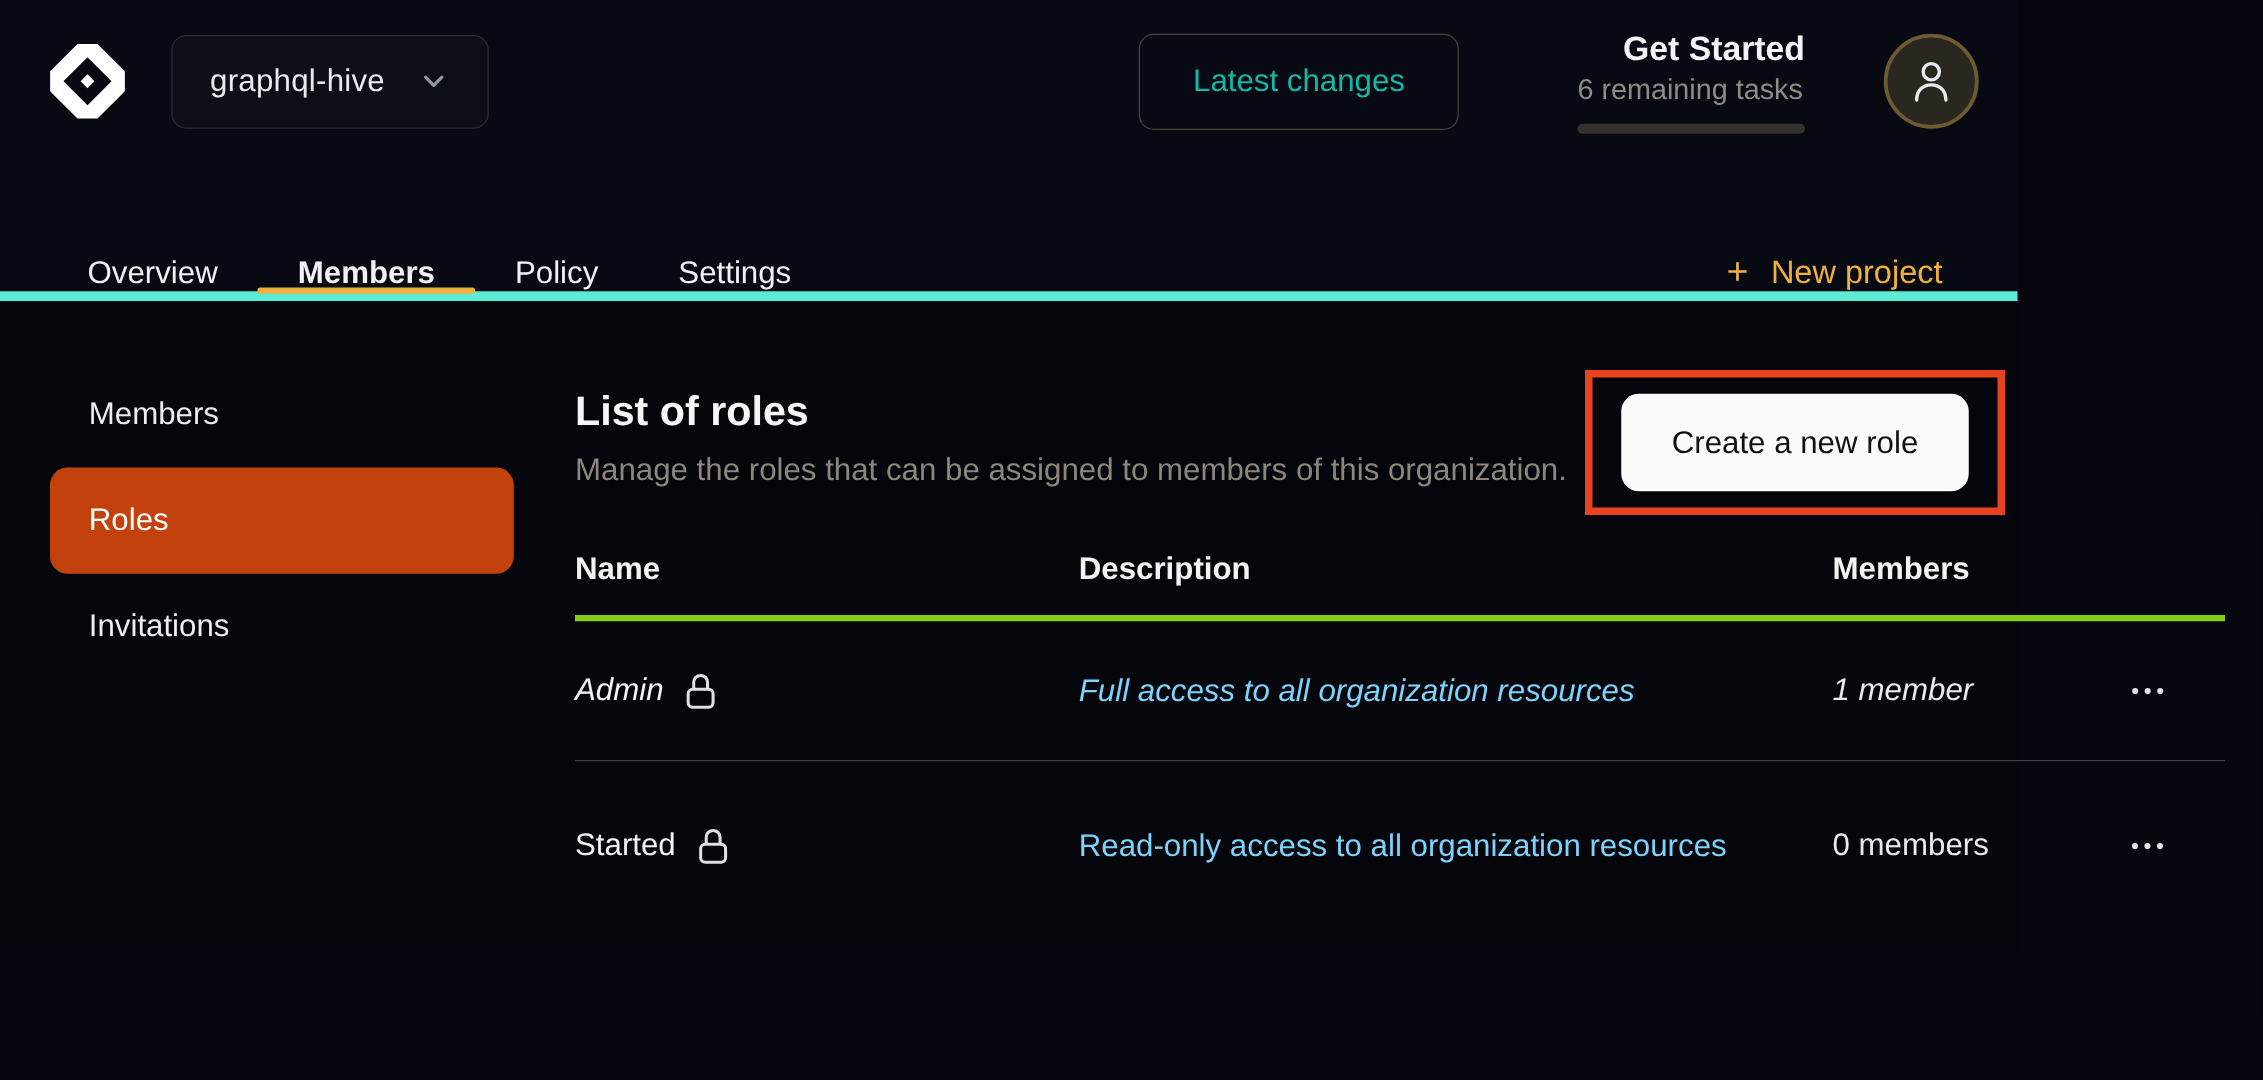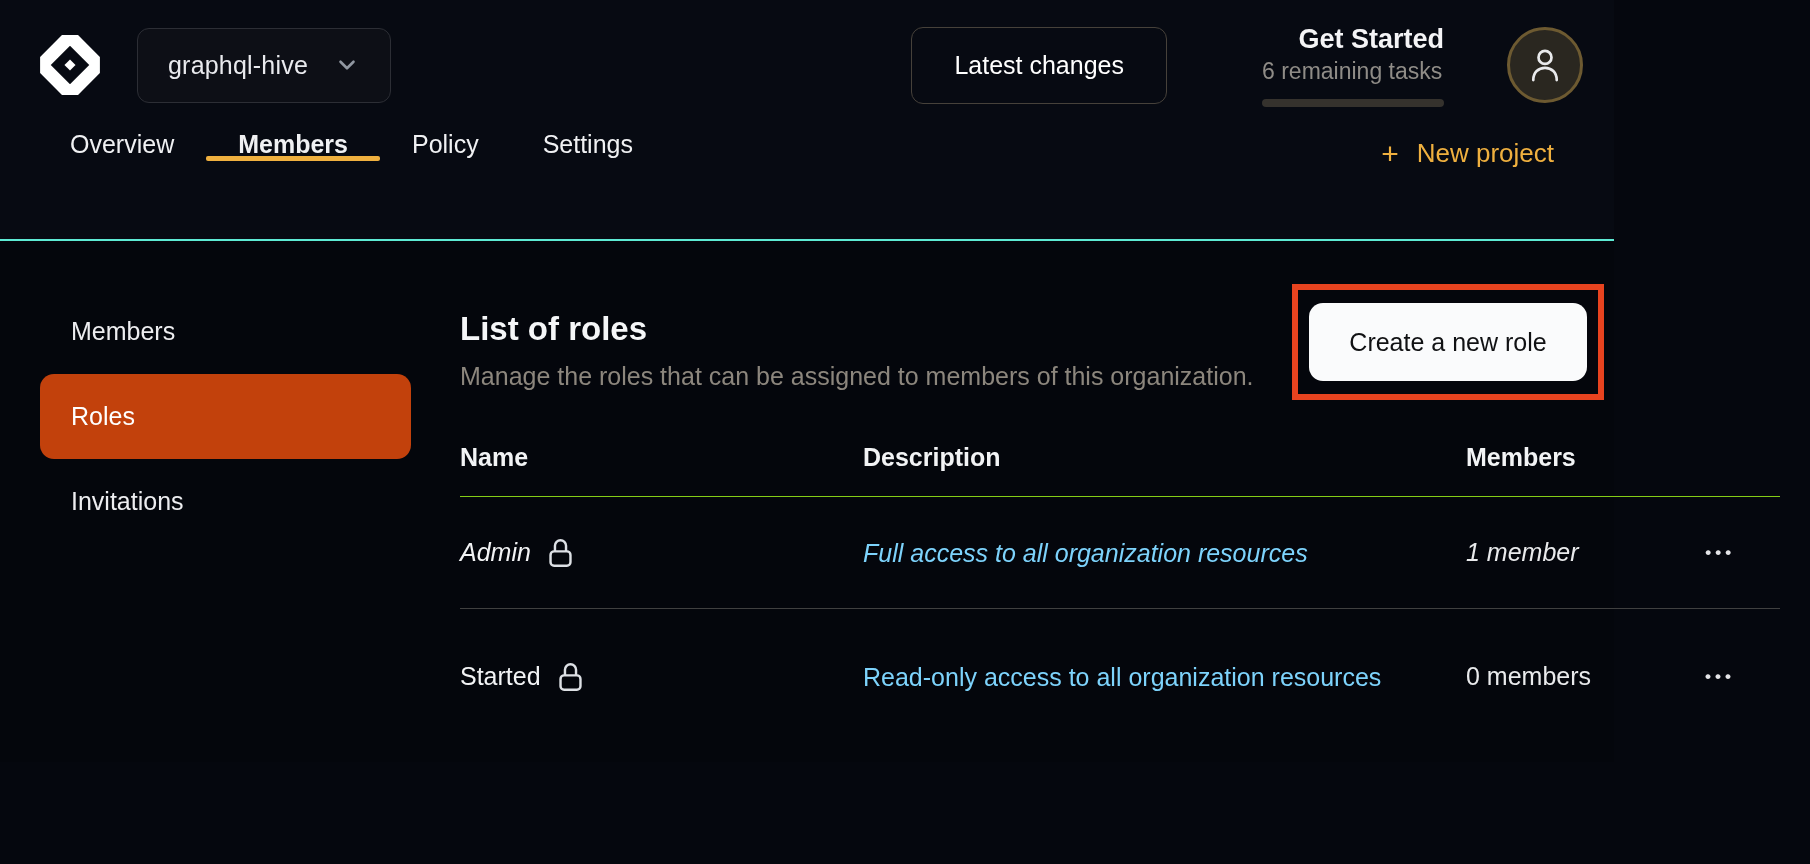--- a/index.html
+++ b/index.html
@@ -19,34 +19,34 @@
     margin-left:32px; height:75px; min-width:253px;
     display:flex; align-items:center; gap:26px;
     padding:0 30px; border:1px solid #2c2e35; border-radius:12px;
     background:#0d0f16; cursor:pointer;
   }
   .org-btn .org-name { font-size:25px; color:#e9eaee; letter-spacing:.2px; }
   .spacer { flex:1; }
   .latest-btn {
     height:77px; padding:0 42px; display:flex; align-items:center;
     border:1px solid #46413a; border-radius:12px; background:transparent;
-    color:#ffffff; font-size:25px; cursor:pointer; font-family:inherit;
+    color:#14b8a6; font-size:25px; cursor:pointer; font-family:inherit;
   }
   .get-started { margin-left:95px; width:182px; }
   .gs-title { font-size:27px; font-weight:600; color:#f4f4f6; line-height:32px;text-align:right; }
   .gs-sub { font-size:23px; color:#8f8c87; line-height:28px; margin-top:2px; }
   .gs-bar { margin-top:14px; width:182px; height:8px; border-radius:4px; background:#35322d; }
   .avatar {
     margin-left:63px; width:76px; height:76px; border-radius:50%;
     background:#2a2720; border:3px solid #6d5a31;
     display:flex; align-items:center; justify-content:center; cursor:pointer;
   }
 
   
-  .tabbar { height:111px; display:flex; align-items:flex-start; padding:0 60px 0 38px; border-bottom:2px solid #5eead4; background:#070a12;gap:48px; }
+  .tabbar { height:111px; display:flex; align-items:flex-end; padding:0 60px 0 38px; border-bottom:8px solid #5eead4; background:#070a12;gap:48px; }
   .tabs { display:flex; }
   .tab {
     display:flex; align-items:center; padding:0 32px;
     font-size:25px; color:#f0f1f3; cursor:pointer; position:relative;
   }
   .tab.active { font-weight:700; }
   .tab.active::after {
     content:""; position:absolute; left:0; right:0; bottom:-2px; height:5px;
     background:#efb03f; border-radius:2px;
   }
@@ -63,33 +63,33 @@
     width:371px; height:85px; display:flex; align-items:center;
     padding-left:31px; font-size:25px; color:#ededf0; border-radius:14px; cursor:pointer;
   }
   .side-item.active { background:#c2410c; color:#ffffff; }
 
   .content { flex:1; padding:50px 30px 0 40px; position:relative; }
   .roles-title { margin-top:18px; font-size:33px; font-weight:700; color:#f5f6f8; line-height:40px; }
   .roles-sub { margin-top:12px; font-size:25px; color:#8c867d; line-height:30px; }
 
   .annotation-box {
-    position:absolute; top:284px; right:10px;
-    border:6px solid #e8431f; padding:13px 11px; background:transparent;
+    position:absolute; top:296px; right:10px;
+    border:6px solid #e8431f; padding:13px 23px; background:transparent;
   }
   .create-role-btn {
     width:278px; height:78px; border:none; border-radius:14px;
     background:#fafbfc; color:#101113; font-size:25px; font-weight:500;
     font-family:inherit; cursor:pointer;
   }
 
   
   .roles-table { margin-top:28px; width:1320px; }
   .t-row { display:grid; grid-template-columns:403px 603px 237px 1fr; align-items:center; }
-  .t-head { height:78px; border-bottom:1px solid #84cc16; }
+  .t-head { height:78px; border-bottom:5px solid #84cc16; }
   .t-head > div { font-size:25px; font-weight:700; color:#f2f3f5; }
   .t-body-row-1 { height:112px; border-bottom:1px solid #404040;font-style:italic; }
   .t-body-row-2 { min-height:135px; }
   .cell-name { display:flex; align-items:center; gap:16px; font-size:25px; color:#f2f3f5; }
   .cell-desc { font-size:25px; color:#7dd3fc; line-height:32px; padding-right:60px; }
   .cell-members { font-size:25px; color:#e9eaec; }
   .cell-menu { display:flex; justify-content:flex-end; padding-right:47px; }
   .menu-dots {
     color:#e4e4e7; font-size:17px; letter-spacing:4px; font-weight:700;
     cursor:pointer; line-height:1; padding:6px 2px;

